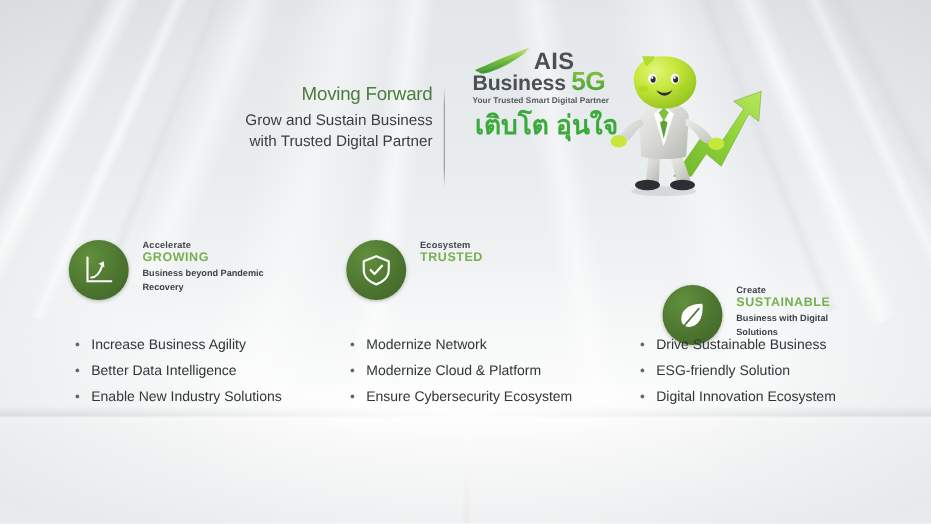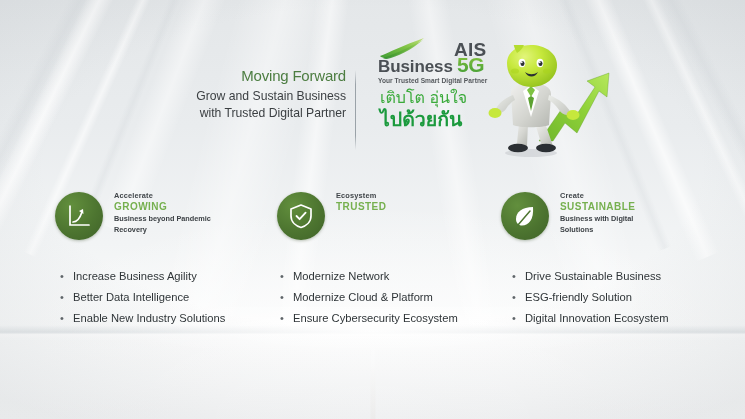--- a/index.html
+++ b/index.html
@@ -70,51 +70,51 @@
   }
 
   .divider {
     position:absolute; left:355px; top:70px;
     width:1px; height:80px;
     background:linear-gradient(180deg, rgba(160,168,174,0) 0%, #9aa2a8 18%, #9aa2a8 82%, rgba(160,168,174,0) 100%);
   }
 
   
   .logo-block { position:absolute; left:378px; top:33px; width:118px; }
-  .logo-row1 { display:flex; align-items:flex-end; height:26px;gap:27px; }
+  .logo-row1 { display:flex; align-items:flex-end; height:26px; }
   .swoosh { width:48px; height:22px; display:block; }
   .ais-word {
     font-size:19px; font-weight:bold; color:#4b5055;
     letter-spacing:.3px; line-height:1; margin-left:1px;
   }
   .logo-row2 { display:flex; align-items:flex-end; margin-top:-5px; }
   .business-word {
     font-size:17px; font-weight:bold; color:#4b5055;
     letter-spacing:-.1px; line-height:1;
   }
   .fiveg { margin-left:4px; }
   .tagline {
     margin-top:2px; font-size:6.6px; font-weight:bold; color:#55595d;
     letter-spacing:.05px; white-space:nowrap;
   }
 
   
   .thai { position:absolute; left:380px; top:88px; width:160px; }
-  .thai-l1 { font-size:16px; font-weight:normal; color:#3aaa3a; line-height:1.25; white-space:nowrap; }
+  .thai-l1 { font-size:21px; font-weight:bold; color:#3aaa3a; line-height:1.25; white-space:nowrap; }
   .thai-l2 { font-size:19.5px; font-weight:bold; color:#1b9a3d; line-height:1.2; white-space:nowrap; }
 
   
   .mascot { position:absolute; left:487px; top:45px; width:160px; height:115px; }
 
   
   .pillars { position:absolute; left:0; top:188px; width:634px; height:68px; }
   .pillar { position:absolute; display:flex; align-items:flex-start; }
   .p1 { left:55px; }
   .p2 { left:277px; }
-  .p3 { left:501px; }
+  .p3 { left:530px;margin-top:36px; }
 
   .circle {
     width:48px; height:48px; border-radius:50%;
     background:radial-gradient(circle at 34% 28%, #628f3d 0%, #4d7530 55%, #3f6228 100%);
     box-shadow:0 1px 3px rgba(60,80,45,.35);
     flex:0 0 auto; display:flex; align-items:center; justify-content:center;
     margin-top:4px;
   }
   .ptext { margin-left:11px; padding-top:4px; }
   .plabel { font-size:7.4px; color:#41464a; font-weight:bold; letter-spacing:.15px; line-height:1.1; }
@@ -197,21 +197,20 @@
             </linearGradient>
           </defs>
           <text x="0" y="18" font-family="Liberation Sans, sans-serif" font-size="21" font-weight="bold" fill="url(#g5)" letter-spacing="-0.5">5G</text>
         </svg>
       </div>
       <div class="tagline">Your Trusted Smart Digital Partner</div>
     </div>
 
     <div class="thai">
       <div class="thai-l1">เติบโต อุ่นใจ</div>
-      <div class="thai-l2">ไปด้วยกัน</div>
     </div>
 
     <svg class="mascot" viewBox="0 0 160 115">
       <defs>
         <linearGradient id="arrG" x1="0" y1="1" x2="1" y2="0">
           <stop offset="0%" stop-color="#6fb62c"></stop>
           <stop offset="55%" stop-color="#8fd139"></stop>
           <stop offset="100%" stop-color="#b6e85c"></stop>
         </linearGradient>
         <radialGradient id="headG" cx="35%" cy="28%" r="75%">

